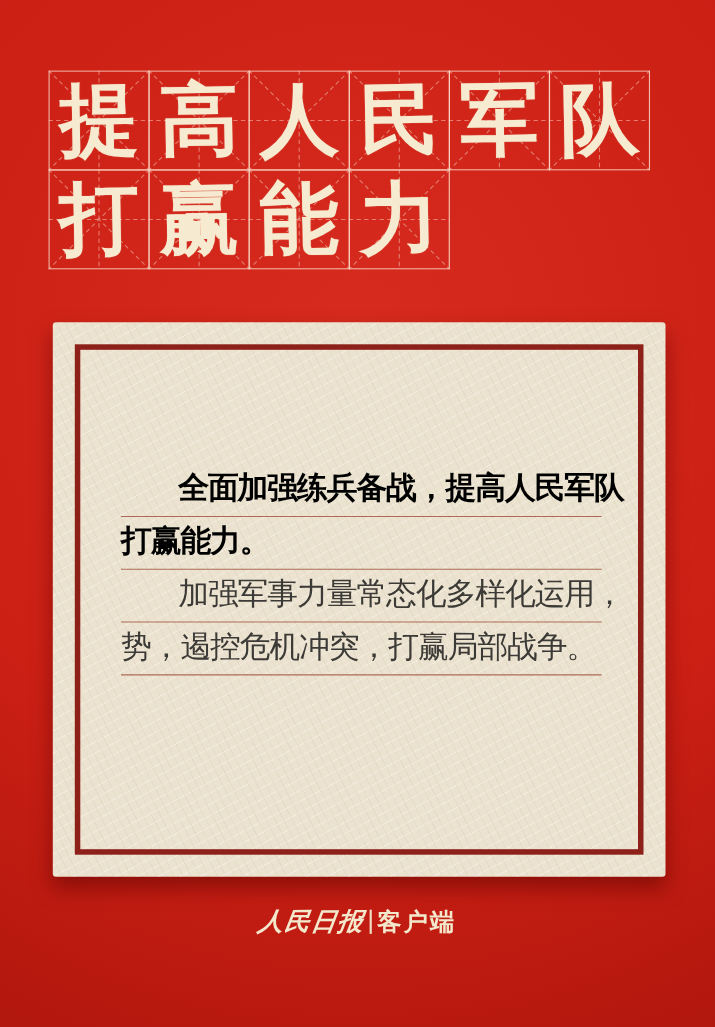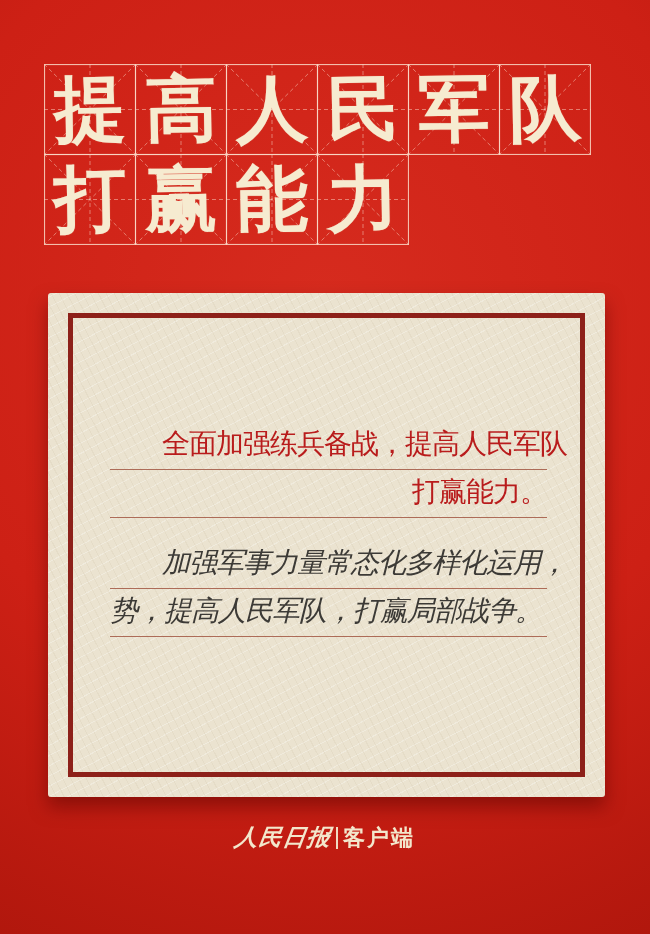--- a/index.html
+++ b/index.html
@@ -33,22 +33,22 @@
     background-image:
       repeating-linear-gradient(63deg, rgba(178,158,118,.09) 0 1px, transparent 1px 7px),
       repeating-linear-gradient(-28deg, rgba(255,255,255,.28) 0 1px, transparent 1px 9px);
   }
   .cborder{position:absolute;inset:20px;border:5px solid #8d2019;}
   .ctext{position:absolute;left:62px;top:129px;width:437px;}
   .tl{
     height:47px;line-height:44px;font-size:28px;letter-spacing:-1px;
     border-bottom:1px solid rgba(158,77,58,.8);white-space:nowrap;
   }
-  .p1 .tl{color:#b91c1c;font-weight:normal;text-align:right;}
-  .p2{margin-top:23px;font-style:italic;}
+  .p1 .tl{color:#000000;font-weight:bold;}
+  .p2{margin-top:0;}
   .p2 .tl{color:#3c3a36;}
   .ind{text-indent:52px;}
   
   .footer{
     position:absolute;left:0;right:0;top:822px;
     display:flex;align-items:center;justify-content:center;gap:5px;
     color:#f3e7cc;
   }
   .fscript{
     display:inline-block;font-family:"DejaVu Serif",serif;font-style:italic;font-weight:bold;
@@ -141,21 +141,21 @@
 
   <div class="card">
     <div class="cborder"></div>
     <div class="ctext">
       <div class="p1">
         <div class="tl ind">全面加强练兵备战，提高人民军队</div>
         <div class="tl">打赢能力。</div>
       </div>
       <div class="p2">
         <div class="tl ind">加强军事力量常态化多样化运用，</div>
-        <div class="tl">势，提高人民军队，打赢局部战争。</div>
+        <div class="tl">势，遏控危机冲突，打赢局部战争。</div>
       </div>
     </div>
   </div>
 
   <div class="footer">
     <span class="fscript">人民日报</span>
     <span class="fdiv"></span>
     <span class="fclient">客户端</span>
   </div>
 

